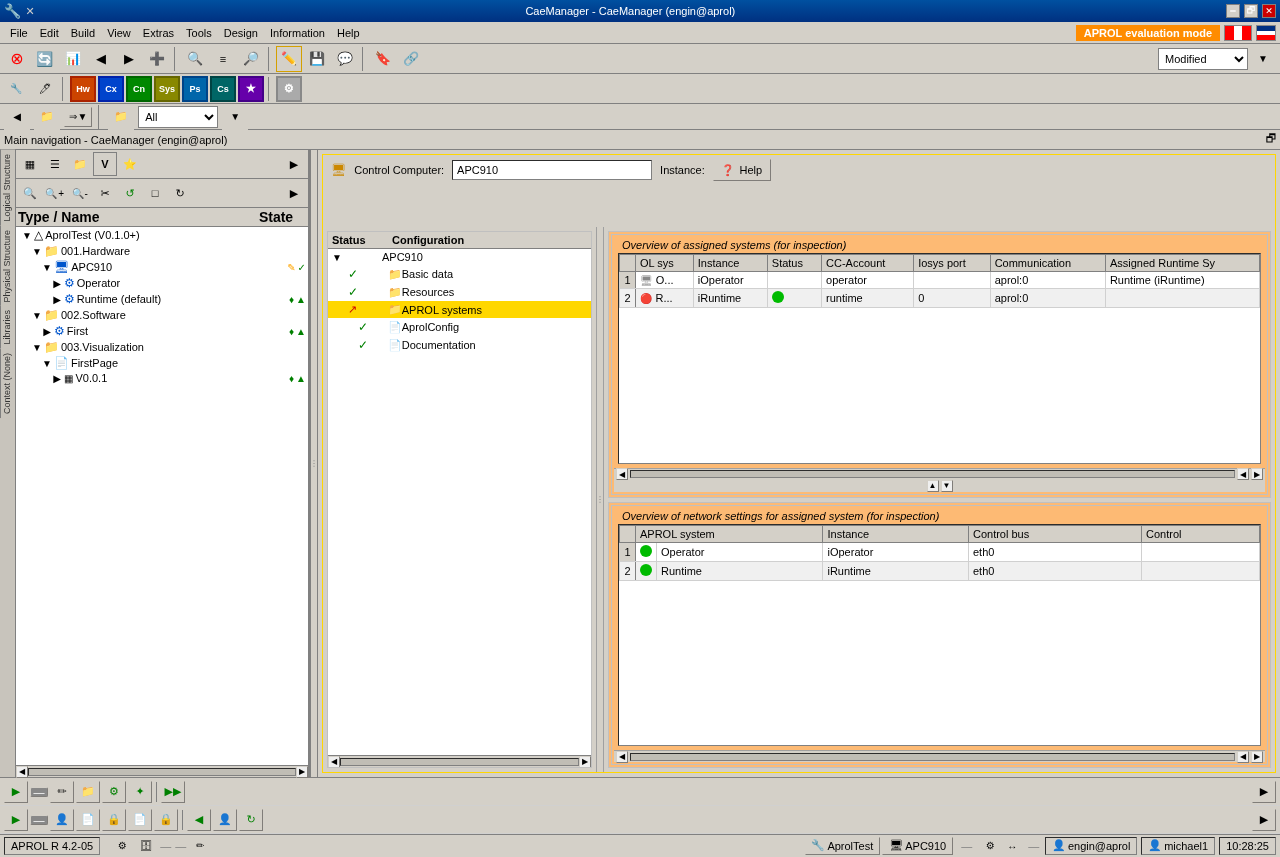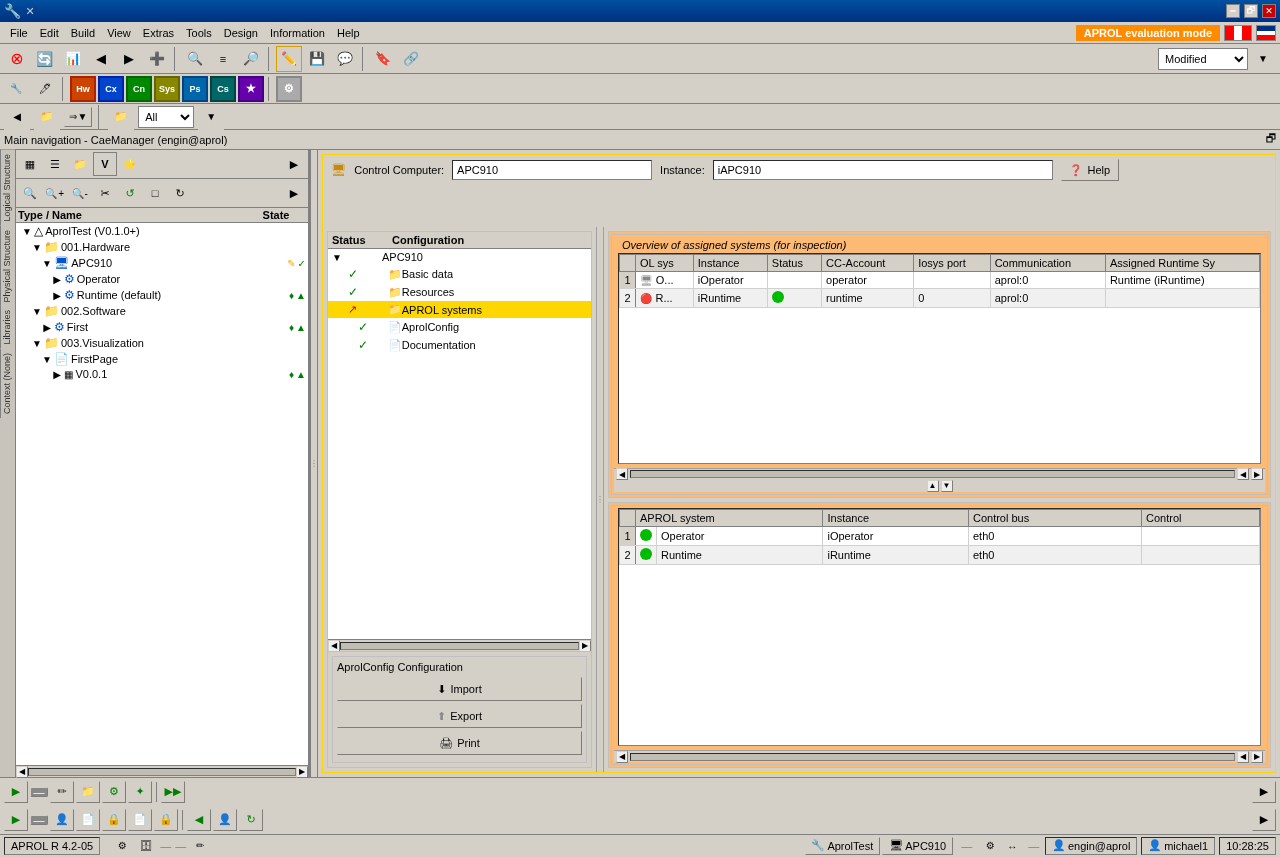--- a/index.html
+++ b/index.html
@@ -124,21 +124,21 @@
       display: flex; align-items: center; justify-content: center;
       font-size: 11px;
     }
     
     .tree-cols {
       display: flex;
       background: #d4d0c8;
       border-bottom: 1px solid #808080;
       padding: 1px 2px;
     }
-    .tree-col { font-size: 11px; font-weight: bold; }
+    .tree-col { font-size: 14px; font-weight: bold; }
     .tree-col-name { flex: 1; }
     .tree-col-state { width: 60px; text-align: center; }
     
     .tree-content {
       flex: 1;
       overflow: auto;
       background: white;
     }
     
     .tree-item {
@@ -389,20 +389,21 @@
     }
   </style>
 </head>
 <body>
 
 <div class="titlebar">
   <div style="display:flex; align-items:center; gap:4px;">
     <span style="font-size:14px;">🔧</span>
     <span style="font-size:11px; color:#ccc;">✕</span>
   </div>
+  <div class="titlebar-title">CaeManager - CaeManager (engin@aprol)</div>
   <div class="titlebar-controls">
     <div class="titlebar-btn">🗕</div>
     <div class="titlebar-btn">🗗</div>
     <div class="titlebar-btn" style="background:#cc0000; color:white;">✕</div>
   </div>
 </div>
 
 <div class="menubar">
   <span class="menubar-item">File</span>
   <span class="menubar-item">Edit</span>
@@ -465,21 +466,21 @@
   <div class="tb-sep"></div>
   <div class="app-icon" style="background:#aaaaaa; border-color:#888888; font-size:11px;">⚙</div>
 </div>
 
 <div class="pathbar">
   <button class="tb-btn" style="font-size:10px;">◀</button>
   <button class="tb-btn" style="font-size:11px; color:#cc8800;">📁</button>
   <button class="path-btn" style="font-size:10px;">⇒▼</button>
   <div class="tb-sep"></div>
   <button class="tb-btn" style="font-size:11px;">📁</button>
-  <select class="tb-combo" style="width:56px;">
+  <select class="tb-combo" style="width:80px;">
     <option>All</option>
   </select>
   <button class="tb-btn" style="font-size:10px;">▼</button>
 </div>
 
 <div class="nav-header-full">
   <span>Main navigation - CaeManager (engin@aprol)</span>
   <span style="margin-left:auto; cursor:pointer;">🗗</span>
 </div>
 
@@ -623,21 +624,20 @@
   <div class="v-splitter">⋮</div>
 
   <div class="content-area">
     <div class="content-inner">
 
       <div class="control-header">
         <span style="font-size:12px; color:#cc8800;">🖥</span>
         <span class="ctrl-label">Control Computer:</span>
         <input class="ctrl-input" type="text" value="APC910" style="width: 200px;">
         <span class="ctrl-label">Instance:</span>
-        <input class="ctrl-input" type="text" value="iAPC910" style="width: 340px;">
         <button class="ctrl-btn">
           <span>❓</span>
           <span>Help</span>
         </button>
       </div>
 
       <div class="split-content">
 
         <div class="config-panel">
 
@@ -695,37 +695,20 @@
               <span>Documentation</span>
             </div>
           </div>
 
           <div style="height:12px; background:#d4d0c8; border-top:1px solid #808080; display:flex; align-items:center;">
             <button style="width:12px;height:12px;border:1px outset #d4d0c8;font-size:8px;cursor:pointer;padding:0;">◀</button>
             <div style="flex:1;height:8px;background:#c0bdb5;border:1px inset #808080;"></div>
             <button style="width:12px;height:12px;border:1px outset #d4d0c8;font-size:8px;cursor:pointer;padding:0;">▶</button>
           </div>
 
-          <div style="padding:4px; background:#d4d0c8; border-top:1px solid #c0c0c0;">
-            <div style="border:1px solid #c0c0c0; padding:4px; background:#d4d0c8;">
-              <div style="font-size:11px; margin-bottom:4px;">AprolConfig Configuration</div>
-              <button class="config-action-btn">
-                <span style="font-size:11px;">⬇</span>
-                <span>Import</span>
-              </button>
-              <button class="config-action-btn">
-                <span style="font-size:11px; color:#888;">⬆</span>
-                <span>Export</span>
-              </button>
-              <button class="config-action-btn">
-                <span style="font-size:11px;">🖨</span>
-                <span>Print</span>
-              </button>
-            </div>
-          </div>
         </div>
 
         <div style="width:8px; background:#d4d0c8; cursor:col-resize; border-left:1px solid #a0a0a0; border-right:1px solid #a0a0a0; display:flex; align-items:center; justify-content:center; color:#808080; font-size:8px;">⋮</div>
 
         <div class="right-panels">
 
           <div class="panel-box" style="flex: 1;">
             <div style="border:1px solid #c0c0c0; margin:2px; padding:2px; flex:1; display:flex; flex-direction:column;">
               <div class="panel-title">Overview of assigned systems (for inspection)</div>
               <div class="data-table" style="flex:1; overflow:auto;">
@@ -782,20 +765,21 @@
 
               <div style="height:12px; display:flex; align-items:center; justify-content:center; gap:2px; background:#d4d0c8;">
                 <button style="width:12px;height:12px;border:1px outset #d4d0c8;font-size:8px;cursor:pointer;padding:0;">▲</button>
                 <button style="width:12px;height:12px;border:1px outset #d4d0c8;font-size:8px;cursor:pointer;padding:0;">▼</button>
               </div>
             </div>
           </div>
 
           <div class="panel-box" style="flex: 1;">
             <div style="border:1px solid #c0c0c0; margin:2px; padding:2px; flex:1; display:flex; flex-direction:column;">
+              <div class="panel-title">Overview of network settings for assigned system (for inspection)</div>
               <div class="data-table" style="flex:1; overflow:auto;">
                 <table>
                   <thead>
                     <tr>
                       <th style="width:16px;"></th>
                       <th colspan="2">APROL system</th>
                       <th>Instance</th>
                       <th>Control bus</th>
                       <th>Control</th>
                     </tr>

